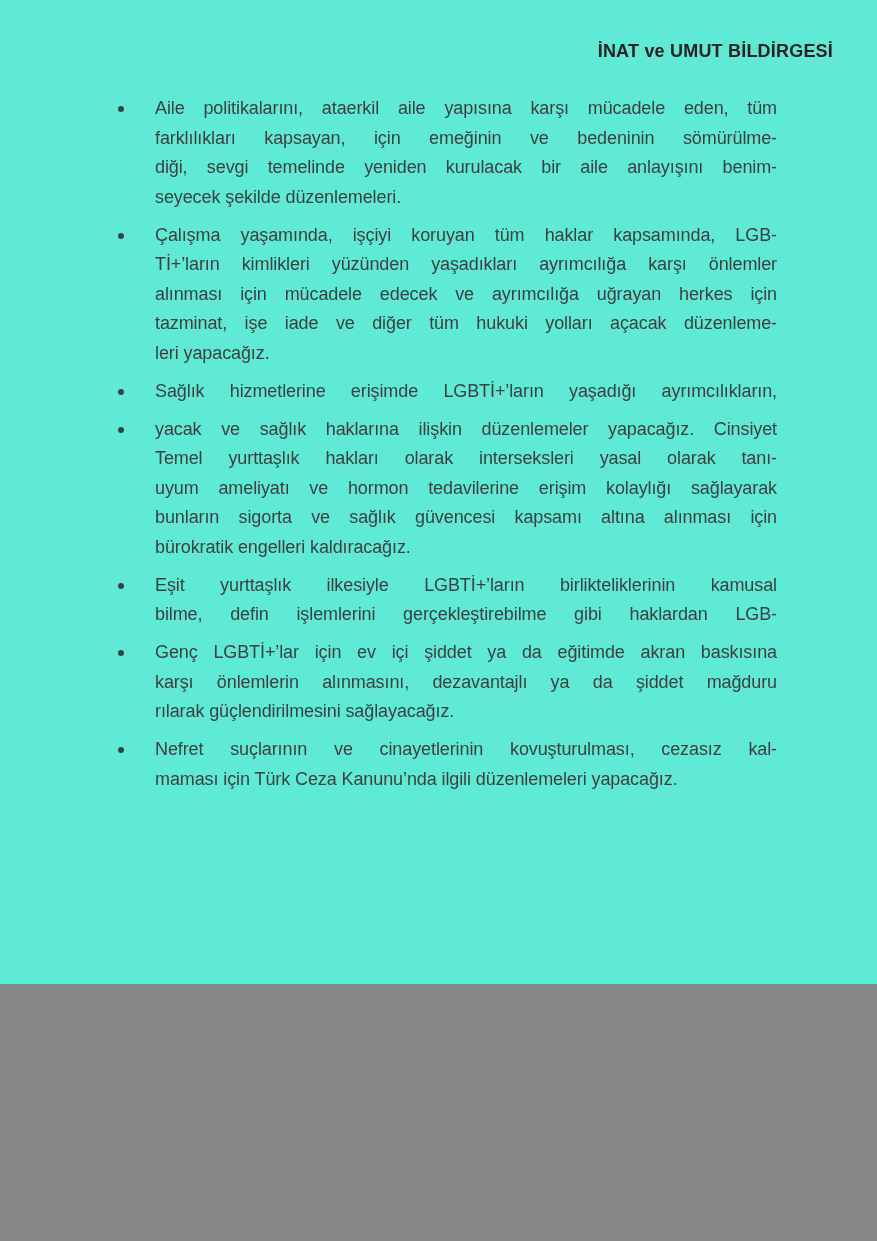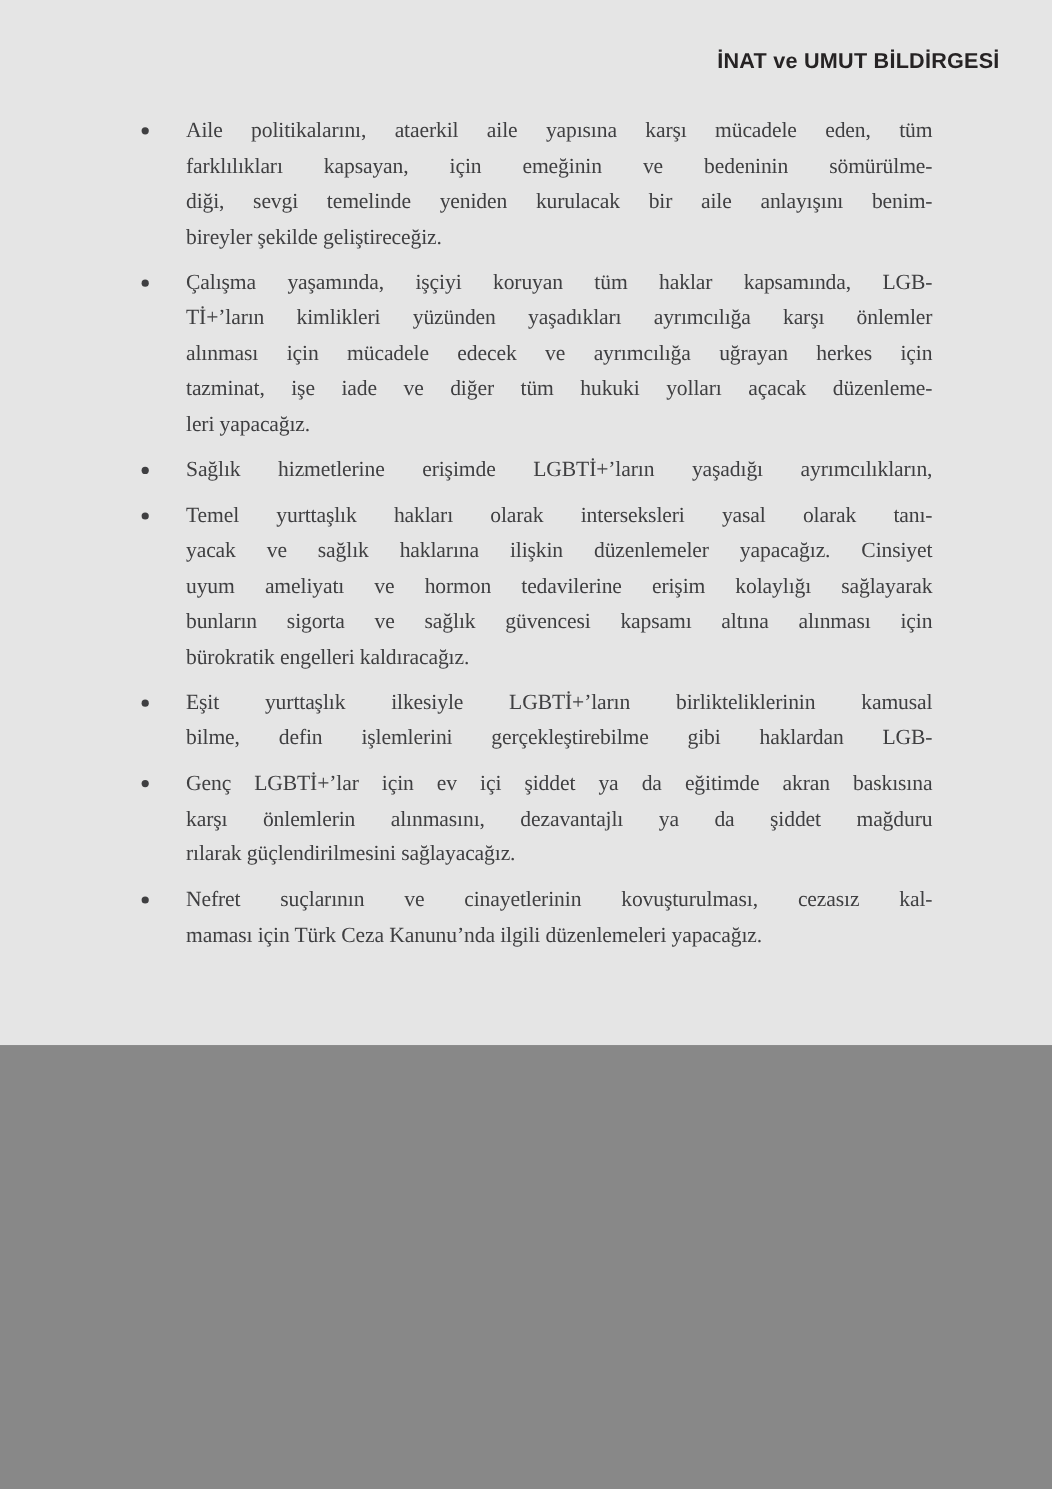--- a/index.html
+++ b/index.html
@@ -1,39 +1,38 @@
 <!DOCTYPE html>
 <html style="--accent-red: #e5242e; --banner-text: #ffffff; --text: #3f3f41; --ink: #262324;"><head>
 <meta charset="utf-8">
 <style>
   html,body{margin:0;padding:0;background:#888;}
   .page{
     position:relative;
-    width:877px;height:871px;
-    background:#e5e5e5;
+    width:877px;height:984px;
+    background:#5eead4;
     font-family:"Liberation Sans","DejaVu Sans",sans-serif;
     overflow:hidden;
     margin:0 auto;
   }
   .running-header{
     position:absolute;
     top:41px;right:44px;
     font-size:18px;font-weight:bold;
     letter-spacing:0.2px;
     color:var(--ink);
   }
   .bullet-list{
     position:absolute;
     left:118px;top:94px;
     width:660px;
   }
   .bullet{
     display:flex;
     margin-bottom:8.5px;
-    font-family:Liberation Serif, serif;
   }
   .bullet .dot{
     flex:0 0 6px;
     width:6px;height:6px;
     margin-top:12px;
     border-radius:50%;
     background:var(--text);
   }
   .bullet .lines{
     margin-left:31px;
@@ -95,21 +94,21 @@
 
   <div class="running-header">İNAT ve UMUT BİLDİRGESİ</div>
 
   <div class="bullet-list">
       <div class="bullet">
         <span class="dot"></span>
         <div class="lines">
           <div class="line">Aile politikalarını, ataerkil aile yapısına karşı mücadele eden, tüm</div>
           <div class="line">farklılıkları kapsayan, için emeğinin ve bedeninin sömürülme-</div>
           <div class="line">diği, sevgi temelinde yeniden kurulacak bir aile anlayışını benim-</div>
-          <div class="line last">bireyler şekilde geliştireceğiz.</div>
+          <div class="line last">seyecek şekilde düzenlemeleri.</div>
         </div>
       </div>
       <div class="bullet">
         <span class="dot"></span>
         <div class="lines">
           <div class="line">Çalışma yaşamında, işçiyi koruyan tüm haklar kapsamında, LGB-</div>
           <div class="line">Tİ+’ların kimlikleri yüzünden yaşadıkları ayrımcılığa karşı önlemler</div>
           <div class="line">alınması için mücadele edecek ve ayrımcılığa uğrayan herkes için</div>
           <div class="line">tazminat, işe iade ve diğer tüm hukuki yolları açacak düzenleme-</div>
           <div class="line last">leri yapacağız.</div>
@@ -117,22 +116,22 @@
       </div>
       <div class="bullet">
         <span class="dot"></span>
         <div class="lines">
           <div class="line">Sağlık hizmetlerine erişimde LGBTİ+’ların yaşadığı ayrımcılıkların,</div>
         </div>
       </div>
       <div class="bullet">
         <span class="dot"></span>
         <div class="lines">
+          <div class="line">yacak ve sağlık haklarına ilişkin düzenlemeler yapacağız. Cinsiyet</div>
           <div class="line">Temel yurttaşlık hakları olarak interseksleri yasal olarak tanı-</div>
-          <div class="line">yacak ve sağlık haklarına ilişkin düzenlemeler yapacağız. Cinsiyet</div>
           <div class="line">uyum ameliyatı ve hormon tedavilerine erişim kolaylığı sağlayarak</div>
           <div class="line">bunların sigorta ve sağlık güvencesi kapsamı altına alınması için</div>
           <div class="line last">bürokratik engelleri kaldıracağız.</div>
         </div>
       </div>
       <div class="bullet">
         <span class="dot"></span>
         <div class="lines">
           <div class="line">Eşit yurttaşlık ilkesiyle LGBTİ+’ların birlikteliklerinin kamusal</div>
           <div class="line">bilme, defin işlemlerini gerçekleştirebilme gibi haklardan LGB-</div>

